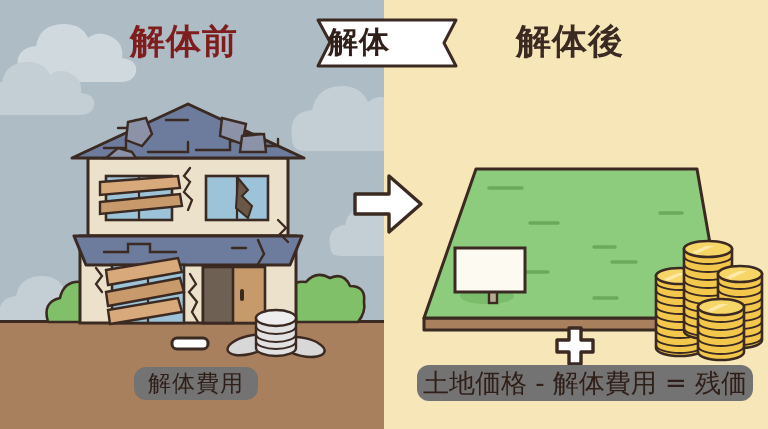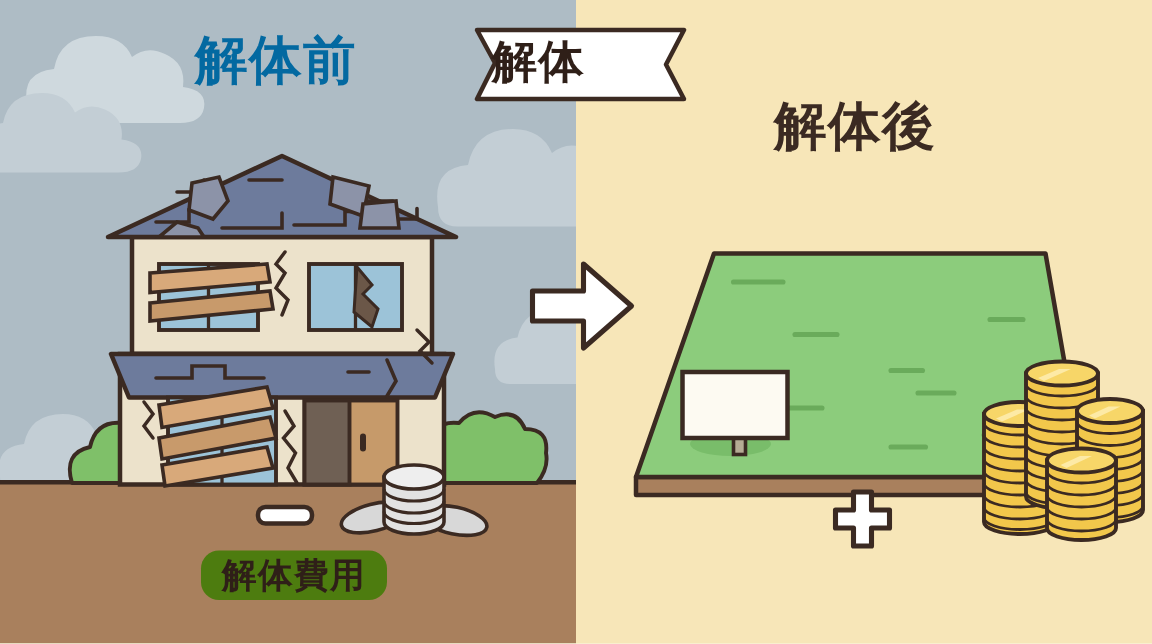--- a/index.html
+++ b/index.html
@@ -18,46 +18,45 @@
     position: absolute;
     font-weight: bold;
     color: #3b2a22;
     white-space: nowrap;
     line-height: 1;
   }
   
   #title-before {
     left: 130px; top: 24px;
     font-size: 35px;
-    color: #0369a1;
+    color: #7f1d1d;
     letter-spacing: 1px;
   }
   #title-after {
     left: 516px; top: 24px;
     font-size: 35px;
     color: #3b2a22;
     letter-spacing: 1px;
-    margin-top: 44px;
   }
   
   #ribbon-label {
     left: 328px; top: 27px;
     font-size: 30px;
     color: #2f1f18;
     letter-spacing: 1px;
   }
   
   .pill {
     position: absolute;
-    background: #4d7c0f;
+    background: #737373;
     border-radius: 12px;
     display: flex;
     align-items: center;
     justify-content: center;
-    font-weight: bold;
+    font-weight: normal;
     color: #2f1f18;
     white-space: nowrap;
   }
   #pill-demolition-cost {
     left: 134px; top: 367px;
     width: 124px; height: 33px;
     font-size: 23px;
     letter-spacing: 1px;
   }
   #pill-formula {
@@ -320,14 +319,15 @@
   </svg>
 
   <div class="lbl" id="title-before">解体前</div>
 
   <div class="lbl" id="title-after">解体後</div>
 
   <div class="lbl" id="ribbon-label">解体</div>
 
   <div class="pill" id="pill-demolition-cost">解体費用</div>
 
+  <div class="pill" id="pill-formula">土地価格 - 解体費用 = 残価</div>
 
 </div>
 
 </body></html>

